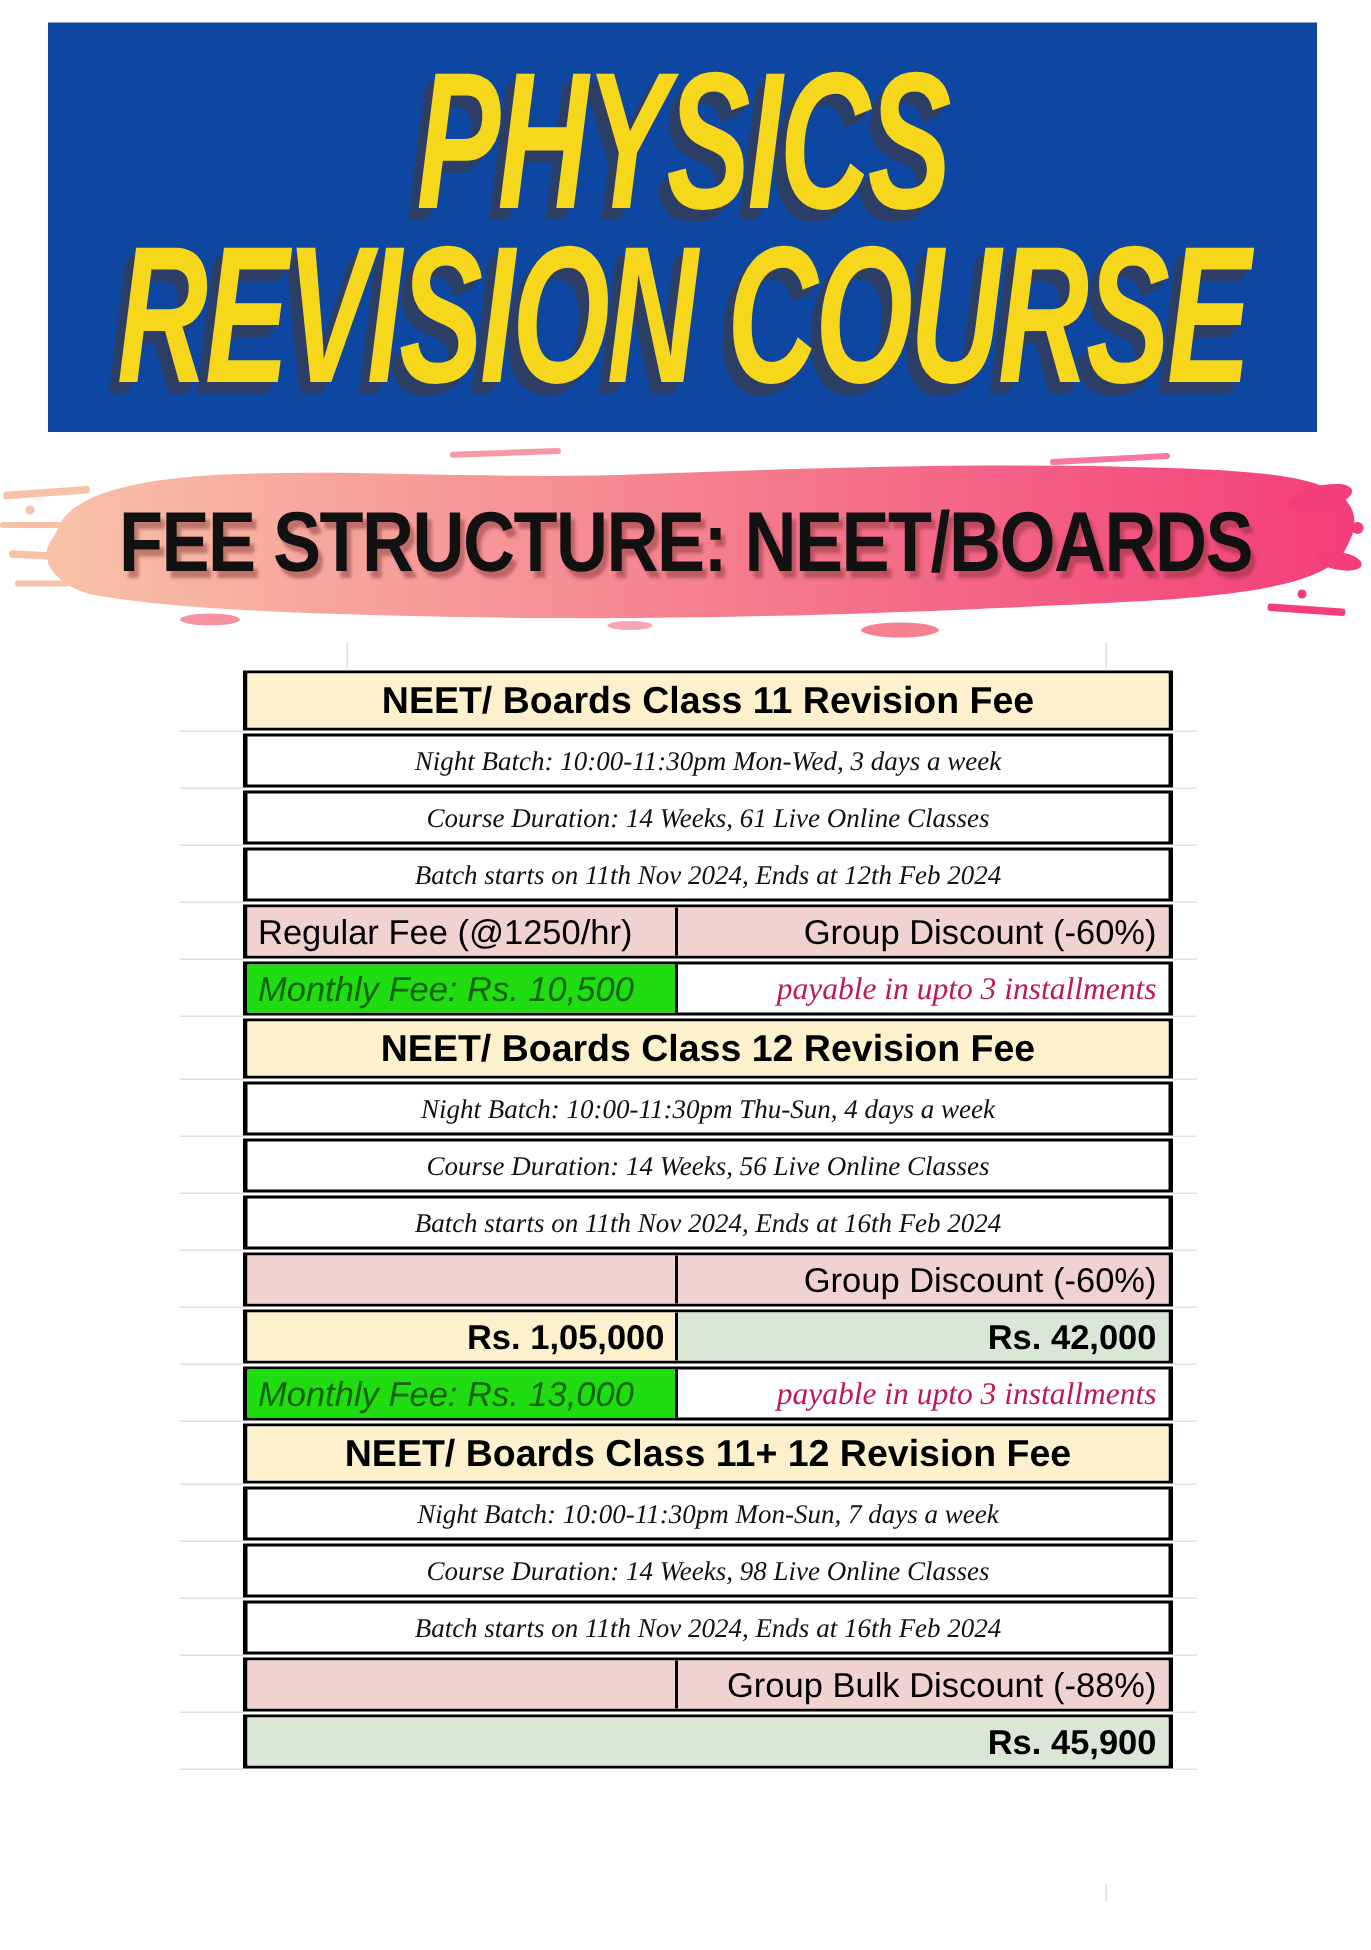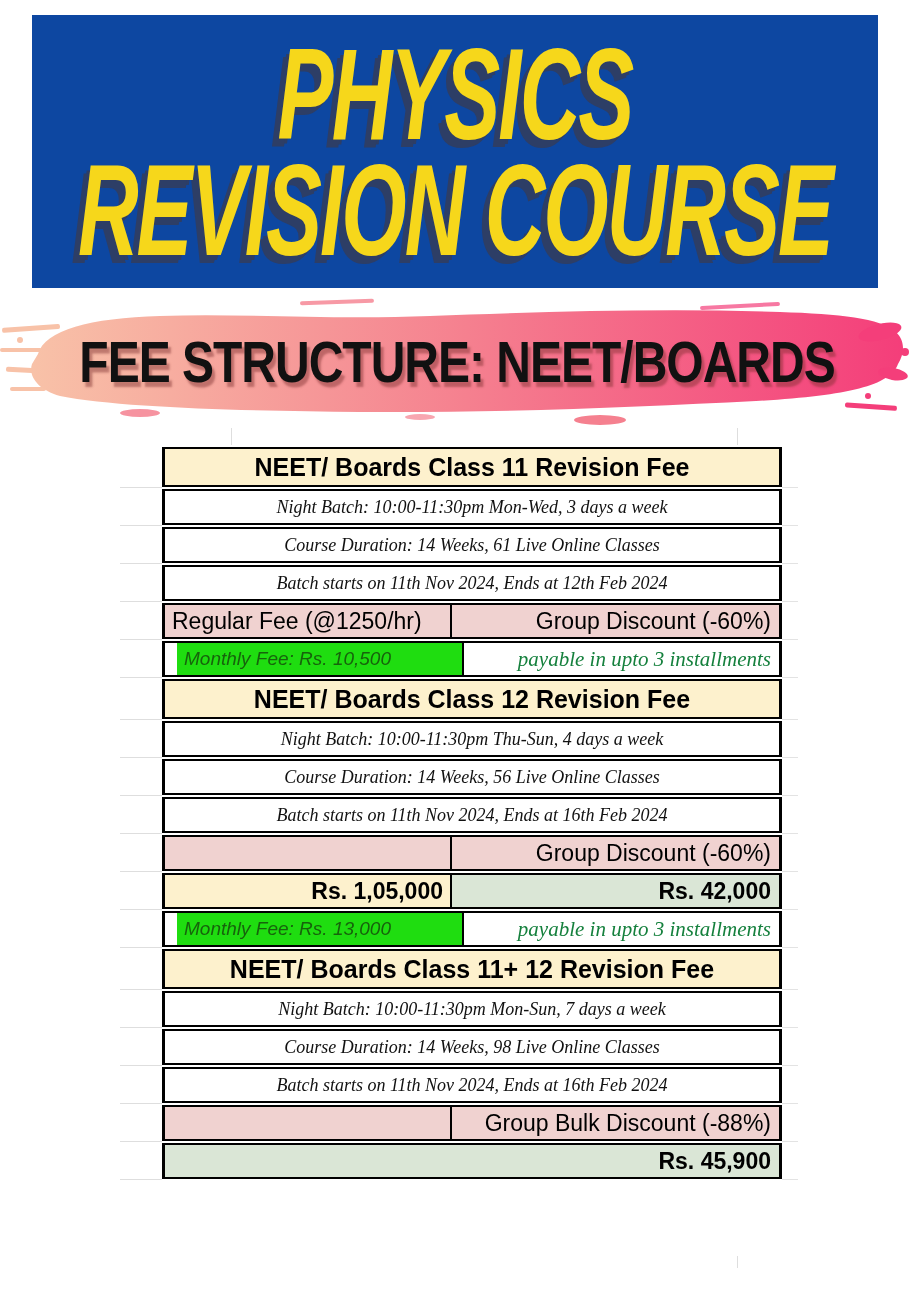--- a/index.html
+++ b/index.html
@@ -79,25 +79,25 @@
   }
   .fee-header { background: var(--fee-header-bg, #f0d2d0); font-weight: normal; font-size: 23px; color: #000; }
   .fee-header.cell-l { padding-left: 7px; justify-content: flex-start; }
   .fee-header.cell-r { padding-right: 8px; justify-content: flex-end; }
   .value-cell { font-weight: bold; font-size: 23px; color: #000; justify-content: flex-end; }
   .value-cell.cell-l { background: var(--regular-fee-bg, #fdf1cd); padding-right: 7px; }
   .value-cell.cell-r { background: var(--discount-fee-bg, #dae6d6); padding-right: 8px; }
   .monthly-cell {
     background: var(--monthly-bg, #1fdd10);
     color: var(--monthly-text, #17630c);
-    font-style: italic; font-size: 19px; padding-left: 7px; margin-left: 12px;
+    font-style: italic; font-size: 23px; padding-left: 7px;
   }
   .installments-cell {
     font-family: "Liberation Serif", "DejaVu Serif", serif;
-    font-style: italic; font-size: 21px; color: #15803d;
+    font-style: italic; font-size: 21px; color: #be185d;
     justify-content: flex-end; padding-right: 8px;
   }
 
   
   .vstub { position: absolute; width: 1px; background: #dedede; }
 </style>
 </head>
 <body>
 
 <div class="page">

